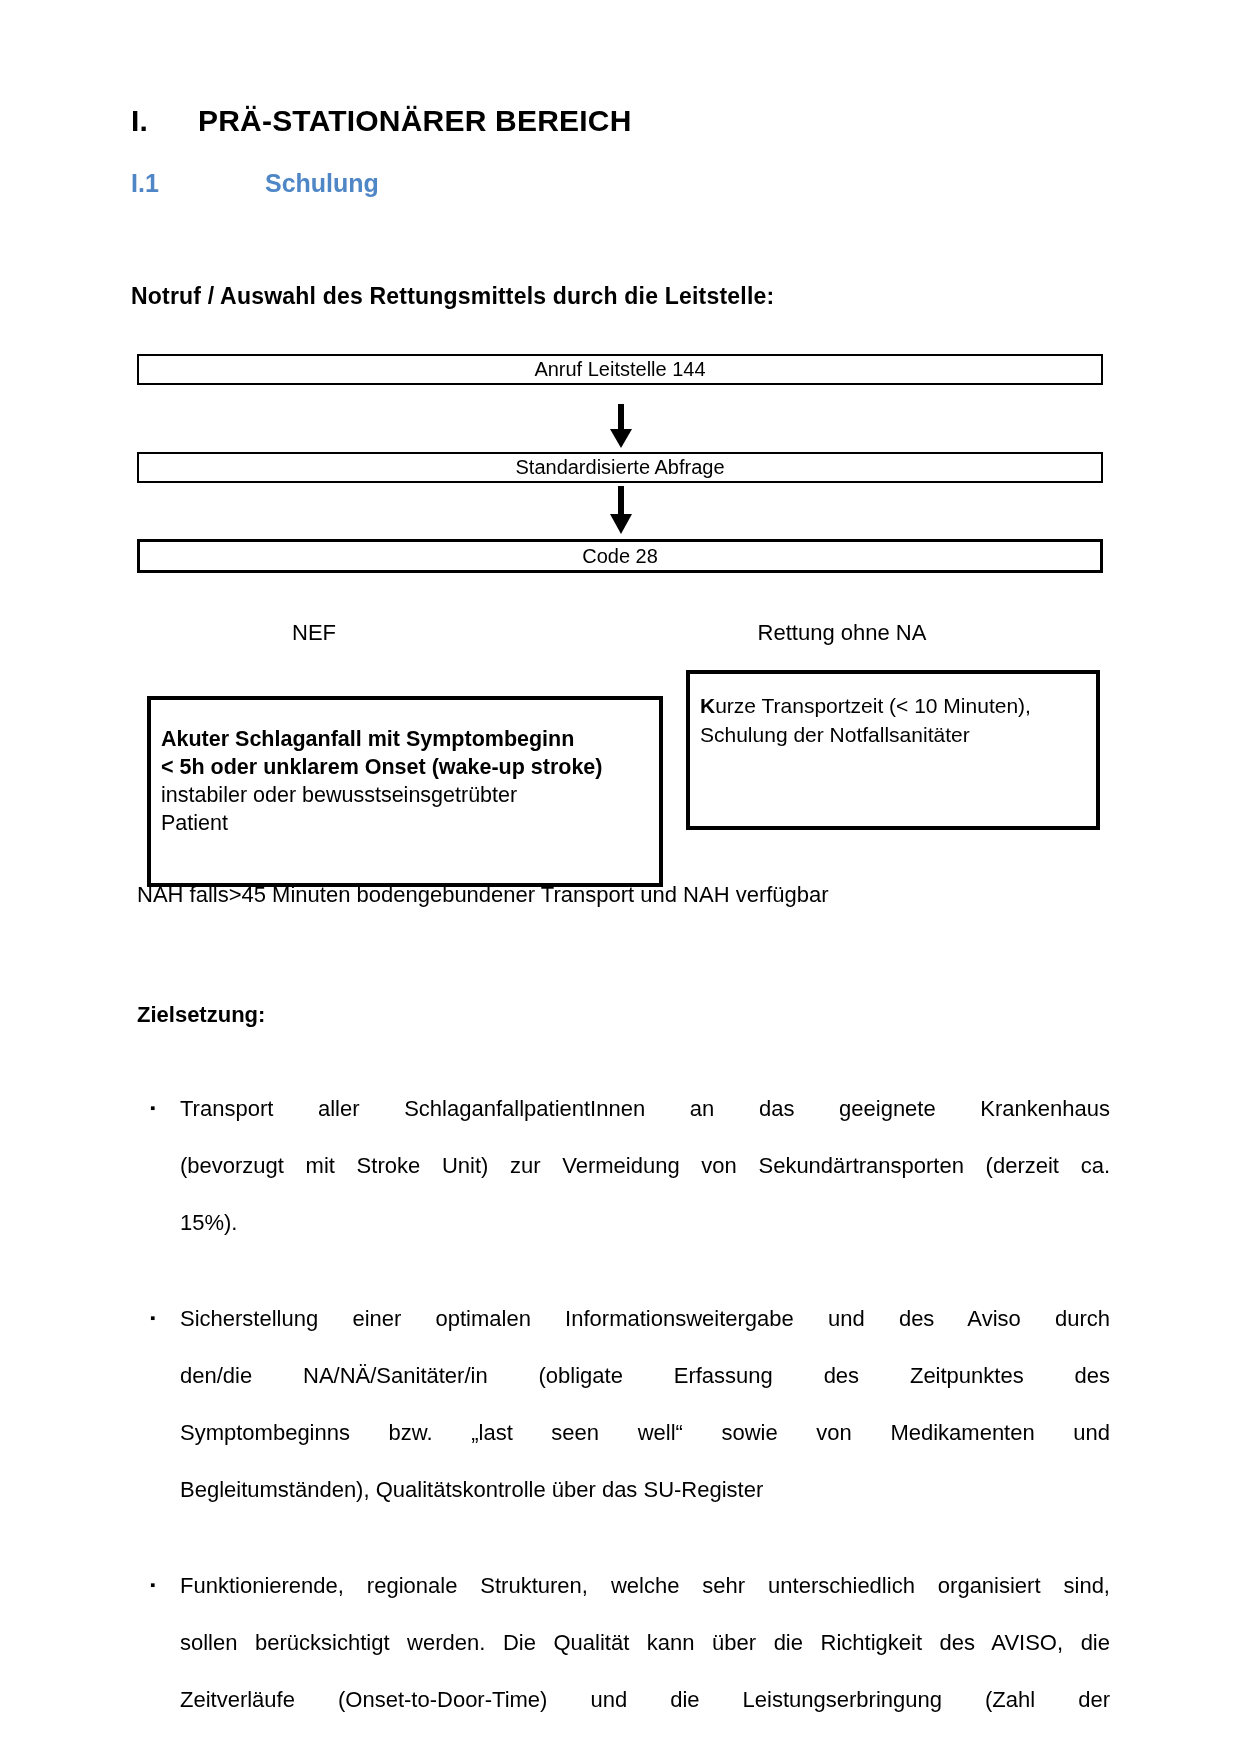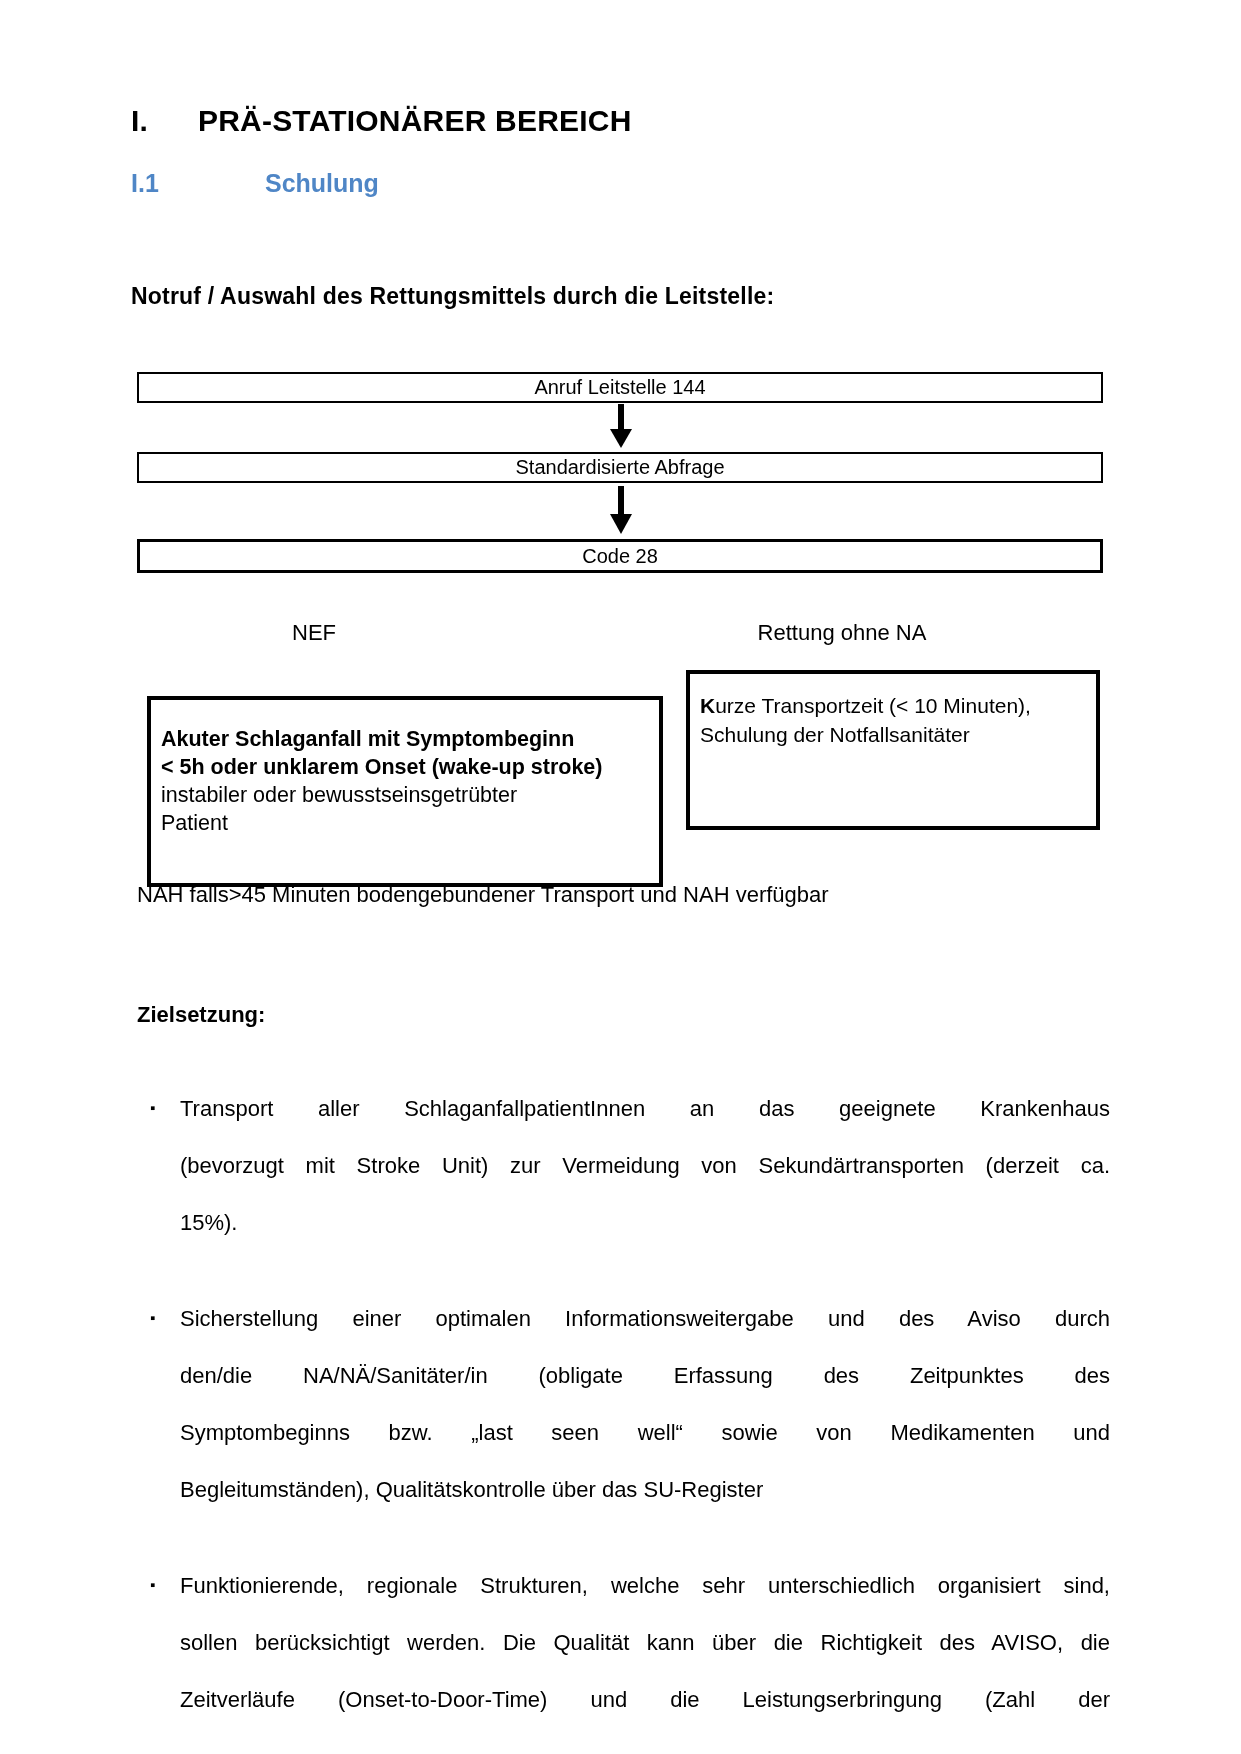--- a/index.html
+++ b/index.html
@@ -16,21 +16,21 @@
   .h2 .num { width:134px; }
   .h3 { position:absolute; top:247px; left:131px; font-weight:700; font-size:23px; letter-spacing:.2px;margin-top:36px; }
 
   
   .fbox {
     position:absolute; left:137px; width:966px; height:31px;
     border:2px solid #000; box-sizing:border-box; background:#fff;
     display:flex; align-items:center; justify-content:center;
     font-size:20px;
   }
-  .fbox1 { top:372px;text-align:right; }
+  .fbox1 { top:354px;text-align:right; }
   .fbox2 { top:452px; }
   .fbox3 { top:539px; height:34px; border-width:3px; }
 
   .arrow { position:absolute; left:606px; }
   .arrow1 { top:404px; }
   .arrow2 { top:486px; }
 
   
   .branch-label { position:absolute; top:620px; font-size:22px; text-align:center; }
   .bl-left  { left:137px; width:354px; }

